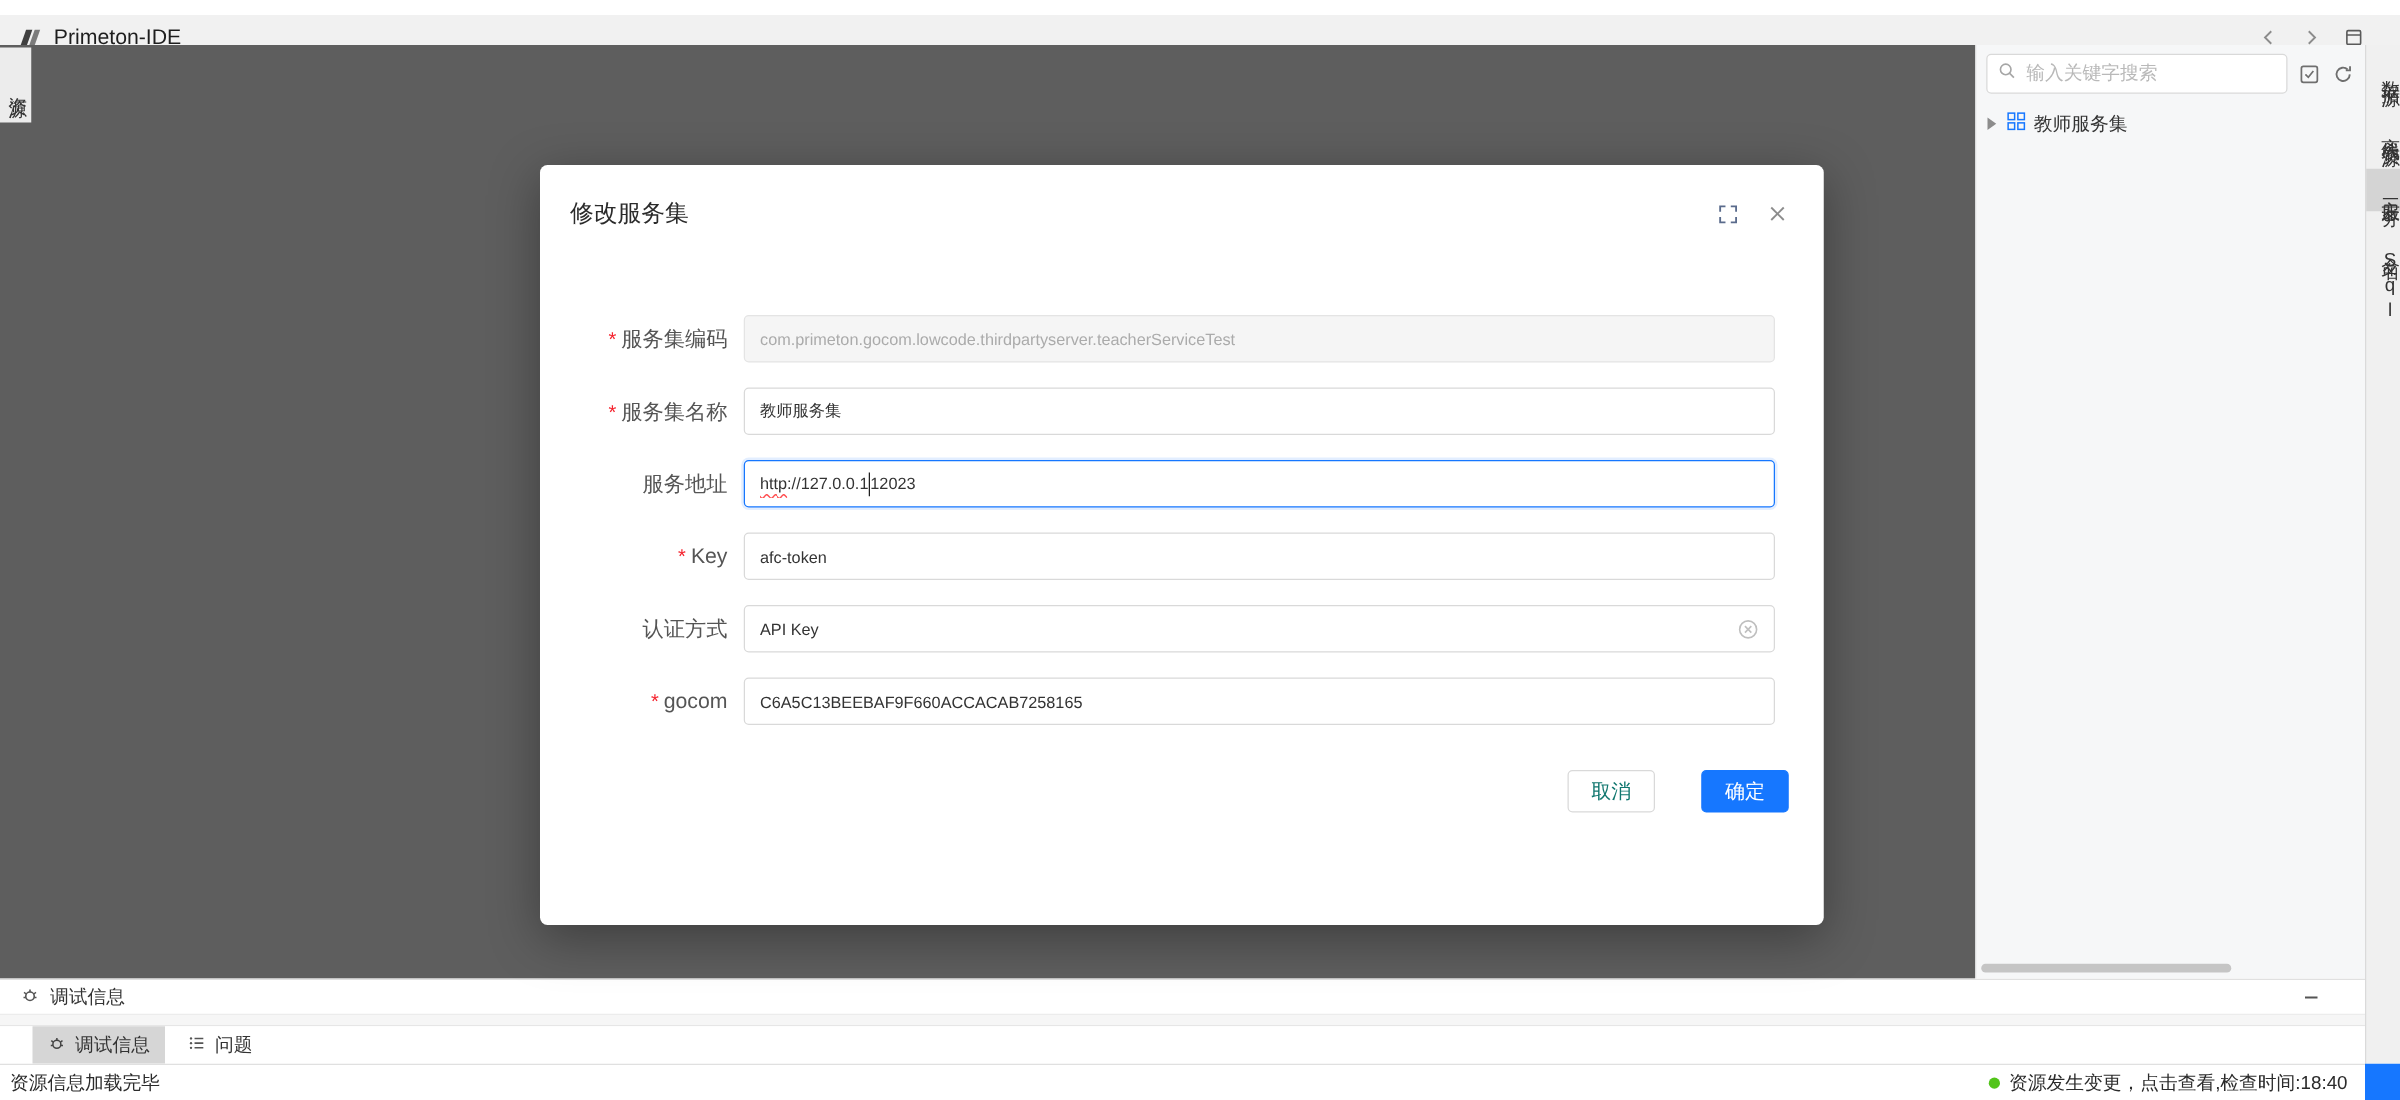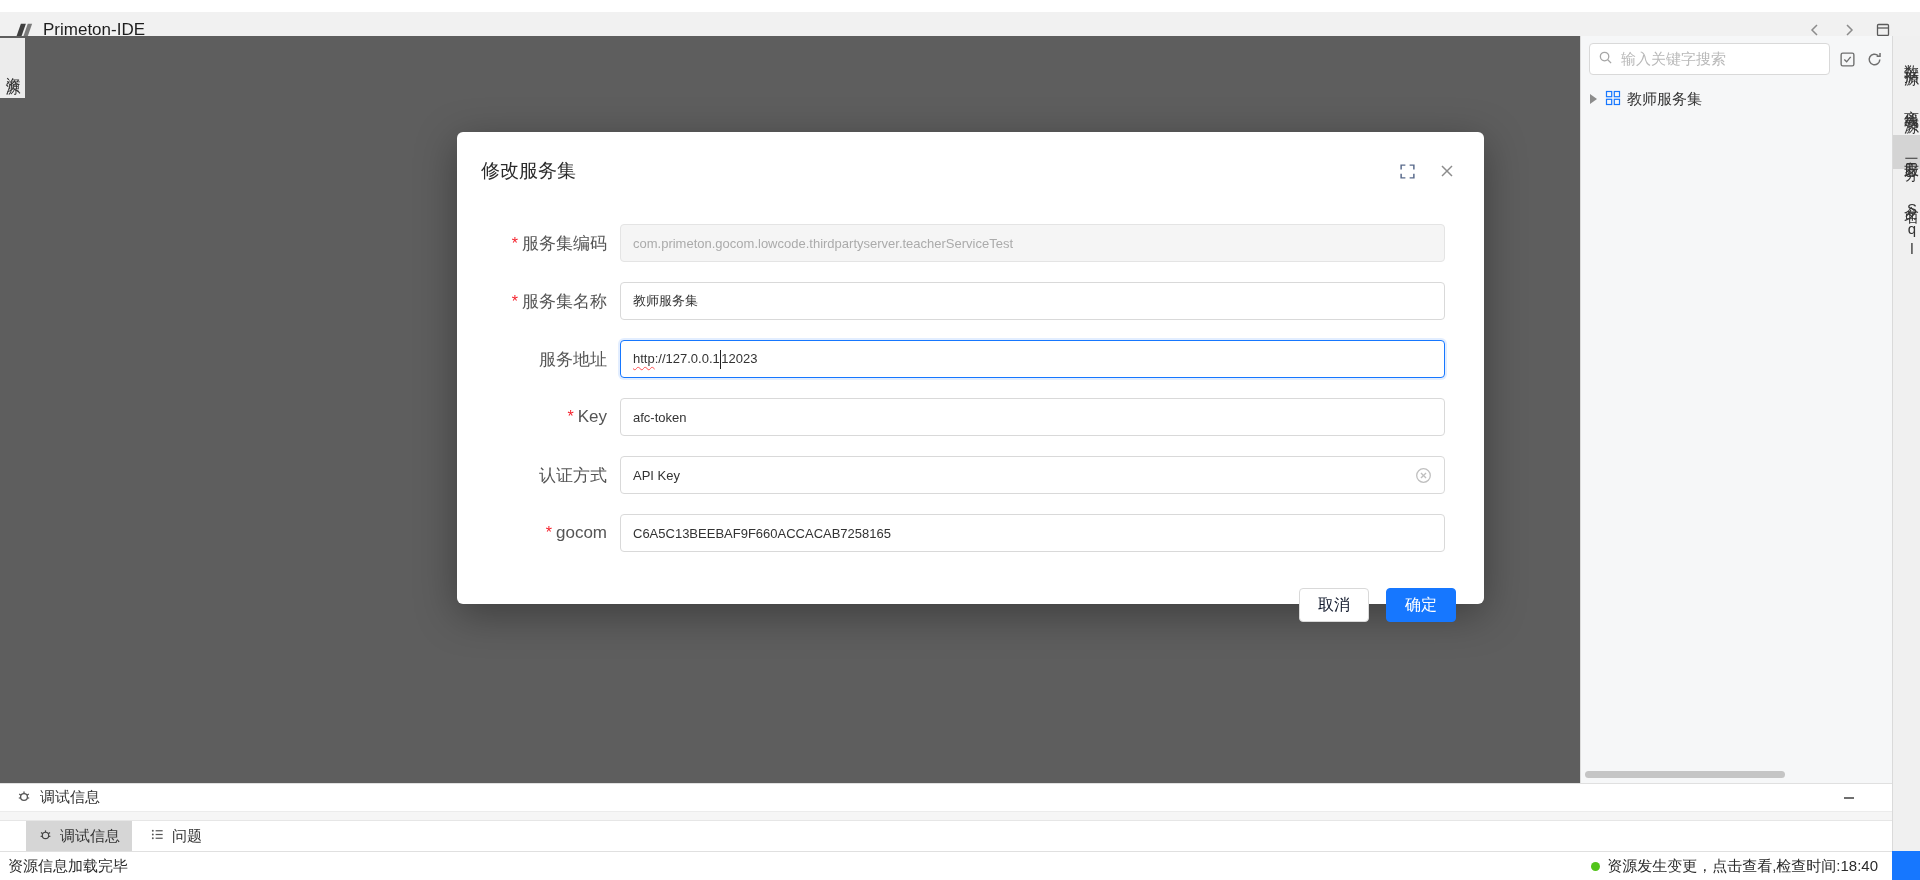--- a/index.html
+++ b/index.html
@@ -55,47 +55,47 @@
   .panel-tab.active { background:#d6d6d6; }
 
   
   .status-bar { position:absolute; top:851px; left:0; width:1892px; height:29px; background:#fff;
     border-top:1px solid #e0e0e0; display:flex; align-items:center; padding:0 8px; font-size:15px; color:#2b2b2b; }
   .status-right { margin-left:auto; display:flex; align-items:center; gap:7px; padding-right:6px; cursor:pointer; }
   .green-dot { width:9px; height:9px; border-radius:50%; background:#52c41a; }
   .corner-button { position:absolute; top:851px; right:0; width:28px; height:29px; background:#1677ff; cursor:pointer; }
 
   
-  .modal { position:absolute; top:132px; left:457px; width:1027px; height:472px; background:#fff;
+  .modal { position:absolute; top:132px; left:432px; width:1027px; height:608px; background:#fff;
     border-radius:6px; box-shadow:0 10px 40px rgba(0,0,0,0.35); z-index:20; }
   .modal-header { display:flex; align-items:center; padding:26px 29px 0 24px; }
   .modal-title { font-size:19px; color:#2b2b2b; }
   .modal-header-icons { margin-left:auto; display:flex; align-items:center; gap:22px; }
   .mh-icon { width:17px; height:17px; display:flex; align-items:center; justify-content:center; cursor:pointer; }
 
-  .modal-form { margin-top:40px; }
+  .modal-form { margin-top:68px; }
   .form-row { display:flex; align-items:center; height:38px; margin-bottom:20px; padding-left:30px; }
   .form-label { width:120px; text-align:right; font-size:17px; color:#555; flex-shrink:0; white-space:nowrap; }
   .req { color:#f5222d; margin-right:4px; font-size:16px; }
   .form-control { margin-left:13px; width:825px; height:38px; border:1px solid #d9d9d9; border-radius:4px;
     background:#fff; display:flex; align-items:center; padding:0 12px; font-size:13px; color:#333; cursor:text; }
   .form-control.disabled { background:#f5f5f5; border-color:#e4e4e4; color:#ababab; cursor:not-allowed; }
   .form-control.focused { border:1.5px solid #1677ff; box-shadow:0 0 0 2px rgba(22,119,255,0.12); }
   .form-control .right-adorn { margin-left:auto; display:flex; align-items:center; }
   .squiggle { text-decoration-line:underline; text-decoration-style:wavy; text-decoration-color:#ff4d4f;
     text-decoration-thickness:1px; text-underline-offset:4px; }
   .caret { display:inline-block; width:1.5px; height:19px; background:#1f1f1f; vertical-align:middle;
     animation:blink 1s steps(1,end) infinite; }
   @keyframes blink { 50% { opacity:0; } }
 
   .modal-footer { display:flex; justify-content:flex-end; gap:17px; padding-right:28px; margin-top:36px; }
   .btn { height:34px; min-width:70px; padding:0 16px; border-radius:4px; font-size:16px;
     display:flex; align-items:center; justify-content:center; cursor:pointer; }
-  .btn-cancel { background:#fff; border:1px solid #d9d9d9; color:#0f172a; }
-  .btn-ok { background:#1677ff; border:1px solid #1677ff; color:#fff; }
+  .btn-cancel { background:#fff; border:1px solid #d9d9d9; color:#0f766e; }
+  .btn-ok { background:#1677ff; border:1px solid #1677ff; color:#fff;margin-left:20px; }
 </style>
 </head>
 <body>
 
 <div class="app">
 
   <div class="titlebar">
     <span class="logo">
       <svg width="20" height="20" viewBox="0 0 16 16">
           <path d="M2 13 L5.5 3 h4 L6 13 Z" fill="#3f3f3f"></path>

